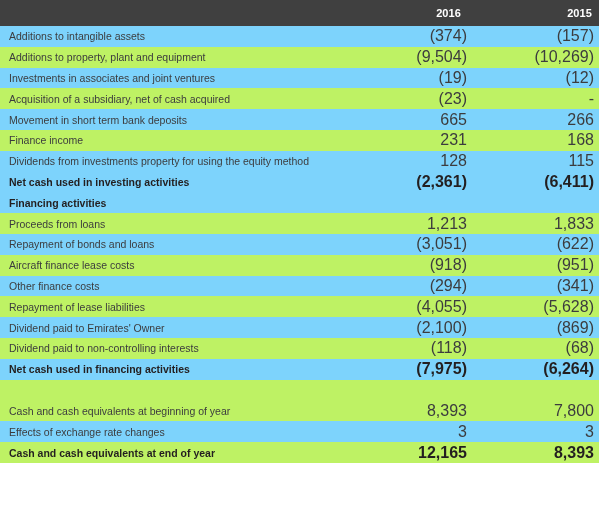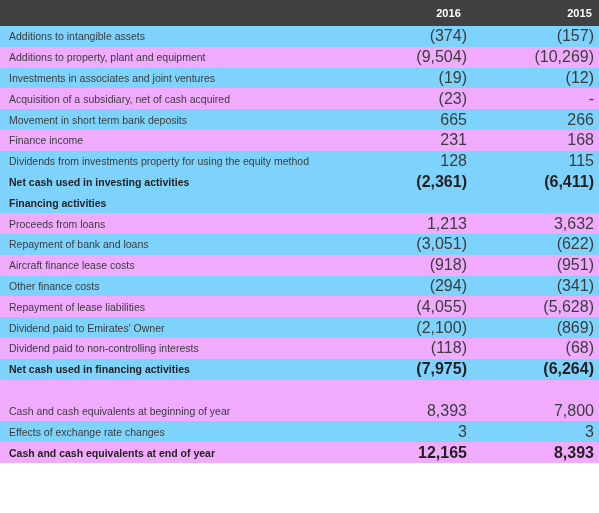--- a/index.html
+++ b/index.html
@@ -48,21 +48,21 @@
     padding-left: 9px;
   }
   thead th.h-2015 {
     padding-right: 7px;
   }
 
   tbody tr {
     height: 20.8px;
   }
   tbody tr.stripe-white { background: #7dd3fc; }
-  tbody tr.stripe-gray  { background: #f0abfc; }
+  tbody tr.stripe-gray  { background: #bef264; }
 
   tbody td {
     padding: 0;
     vertical-align: middle;
     white-space: nowrap;
     overflow: hidden;
   }
   td.lbl {
     padding-left: 9px;
     text-align: left;
@@ -145,24 +145,24 @@
           <td class="num num-2015">(6,411)</td>
         </tr>
         <tr class="stripe-white bold">
           <td class="lbl">Financing activities</td>
           <td class="num num-2016"></td>
           <td class="num num-2015"></td>
         </tr>
         <tr class="stripe-gray">
           <td class="lbl">Proceeds from loans</td>
           <td class="num num-2016">1,213</td>
-          <td class="num num-2015">3,632</td>
-        </tr>
-        <tr class="stripe-white">
-          <td class="lbl">Repayment of bank and loans</td>
+          <td class="num num-2015">1,833</td>
+        </tr>
+        <tr class="stripe-white">
+          <td class="lbl">Repayment of bonds and loans</td>
           <td class="num num-2016">(3,051)</td>
           <td class="num num-2015">(622)</td>
         </tr>
         <tr class="stripe-gray">
           <td class="lbl">Aircraft finance lease costs</td>
           <td class="num num-2016">(918)</td>
           <td class="num num-2015">(951)</td>
         </tr>
         <tr class="stripe-white">
           <td class="lbl">Other finance costs</td>

